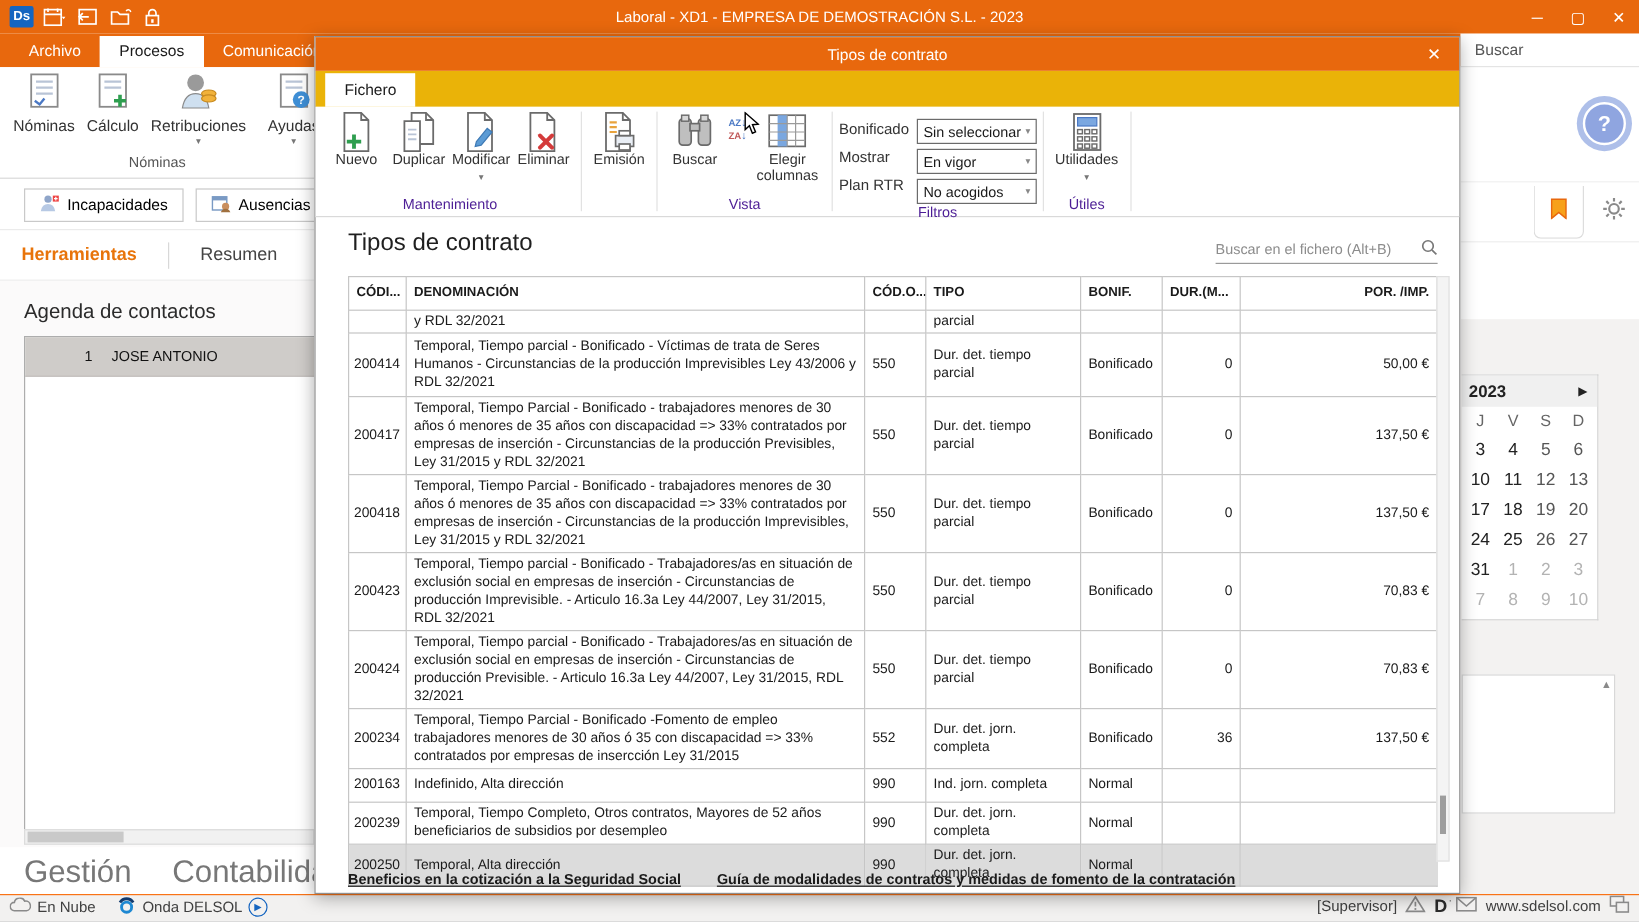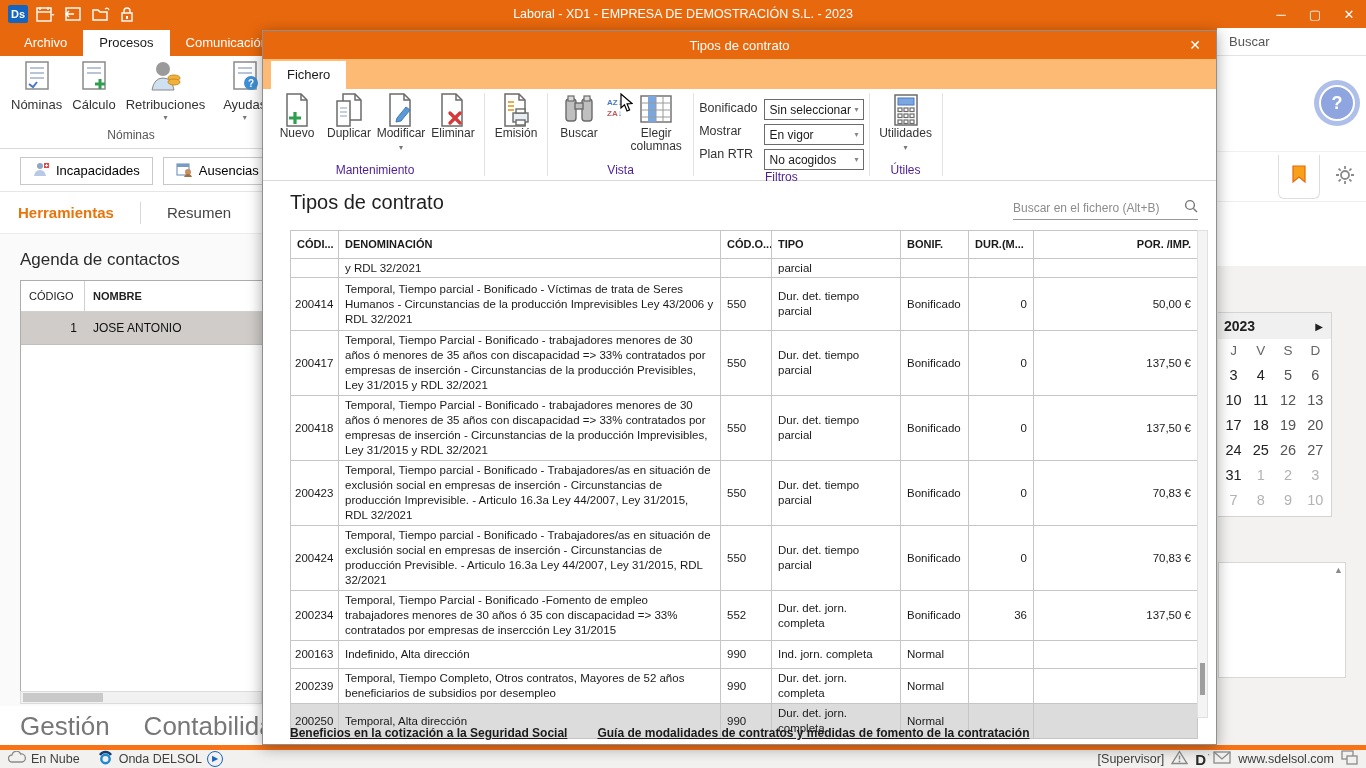--- a/index.html
+++ b/index.html
@@ -50,21 +50,21 @@
   .contacts .row .c1 { width:64px; padding-right:8px; text-align:right; }
   .contacts .row .c2 { flex:1; padding-left:8px; }
   .hscroll { position:absolute; left:20px; bottom:4px; width:242px; height:13px; background:#f1f1f1; border:1px solid #dcdcdc; }
   .hscroll .thumb { width:80px; height:9px; margin:1px 0 0 2px; background:#c9c9c9; }
 
   
   .modules { position:absolute; left:0; top:706px; width:262px; height:40px; background:#fff; display:flex; align-items:center; gap:34px; padding-left:20px; overflow:hidden; }
   .module { font-size:26px; color:#777; white-space:nowrap; }
 
   
-  .statusbar { position:absolute; left:0; top:745px; width:1366px; height:23px; background:#f2f1f0; border-top:5px solid #f97316; display:flex; align-items:flex-end; justify-content:space-between; font-size:12.5px; color:#3f3f3f; padding:0 8px; }
+  .statusbar { position:absolute; left:0; top:745px; width:1366px; height:23px; background:#f2f1f0; border-top:1px solid #f97316; display:flex; align-items:flex-start; justify-content:space-between; font-size:12.5px; color:#3f3f3f; padding:0 8px; }
   .sb-left, .sb-right { display:flex; align-items:center; gap:7px; }
   .sb-item { display:flex; align-items:center; gap:5px; }
   .play-circle { width:16px; height:16px; border:1.5px solid #1565C0; border-radius:50%; color:#1565C0; font-size:8px; display:flex; align-items:center; justify-content:center; }
   .d-logo { font-weight:bold; font-size:15px; color:#2b2b2b; position:relative; }
   .d-logo i { position:absolute; top:-1px; right:-4px; font-style:normal; font-size:8px; color:#8a8a8a; }
 
   
   .right-strip { position:absolute; left:1217px; top:28px; width:149px; height:717px; background:#fff; }
   .rs-search { height:28px; border-bottom:1px solid #e4e4e4; display:flex; align-items:center; padding-left:12px; font-size:13px; color:#555; }
   .help-wrap { height:96px; position:relative; border-bottom:1px solid #f0f0f0; }
@@ -84,21 +84,21 @@
   .cal-grid .day { color:#222; }
   .cal-grid .wkend { color:#555; }
   .cal-grid .muted { color:#b3b3b3; }
   .rs-panel { position:absolute; left:1px; top:296px; width:128px; height:116px; background:#fff; border:1px solid #d8d8d8; }
   .rs-panel .up { position:absolute; right:2px; top:2px; font-size:9px; color:#8a8a8a; }
 
   
   .dialog { position:absolute; left:262px; top:30px; width:955px; height:715px; background:#fff; border:1px solid #8f8f8f; box-shadow:0 3px 14px rgba(0,0,0,.35); }
   .dlg-title { height:28px; background:#E8680D; position:relative; display:flex; align-items:center; justify-content:center; color:#fff; font-size:13px; }
   .dlg-close { position:absolute; right:6px; top:3px; width:30px; height:22px; display:flex; align-items:center; justify-content:center; color:#fff; font-size:14px; }
-  .dlg-tabstrip { height:30px; background:#fdba74; display:flex; align-items:flex-end; padding-left:8px; }
+  .dlg-tabstrip { height:30px; background:#eab308; display:flex; align-items:flex-end; padding-left:8px; }
   .dlg-tab { background:#fff; color:#1a1a1a; font-size:13px; padding:6px 16px 7px 16px; }
   .dlg-ribbon { height:92px; border-bottom:1px solid #d9d9d9; display:flex; align-items:stretch; padding-left:8px; background:#fff; }
   .grp { display:flex; flex-direction:column; }
   .grp-body { flex:1; display:flex; align-items:flex-start; padding-top:4px; }
   .grp-label { text-align:center; font-size:12px; color:#4c1d95; padding-bottom:3px; }
   .grp-sep { width:1px; background:#e2e2e2; margin:4px 5px; }
   .bbtn { display:flex; flex-direction:column; align-items:center; width:52px; font-size:12px; color:#333; text-align:center; line-height:13px; }
   .bbtn .ic { height:34px; display:flex; align-items:center; justify-content:center; }
   .bbtn .carr { color:#777; font-size:8px; margin-top:1px; }
   .sort-icons { display:flex; flex-direction:column; gap:4px; margin:6px 2px 0 2px; font-size:8px; color:#444; }
@@ -252,24 +252,20 @@
 
   <div class="left-tabs">
     <span class="lt-a">Herramientas</span>
     <span class="lt-div"></span>
     <span class="lt-b">Resumen</span>
   </div>
 
   <div class="agenda-panel">
     <div class="agenda-title">Agenda de contactos</div>
     <div class="contacts">
-      <div class="hdr">
-        <span class="c1">CÓDIGO</span>
-        <span class="c2">NOMBRE</span>
-      </div>
       <div class="row">
         <span class="c1">1</span>
         <span class="c2">JOSE ANTONIO</span>
       </div>
     </div>
     <div class="hscroll">
         <div class="thumb"></div>
       </div>
   </div>
 

